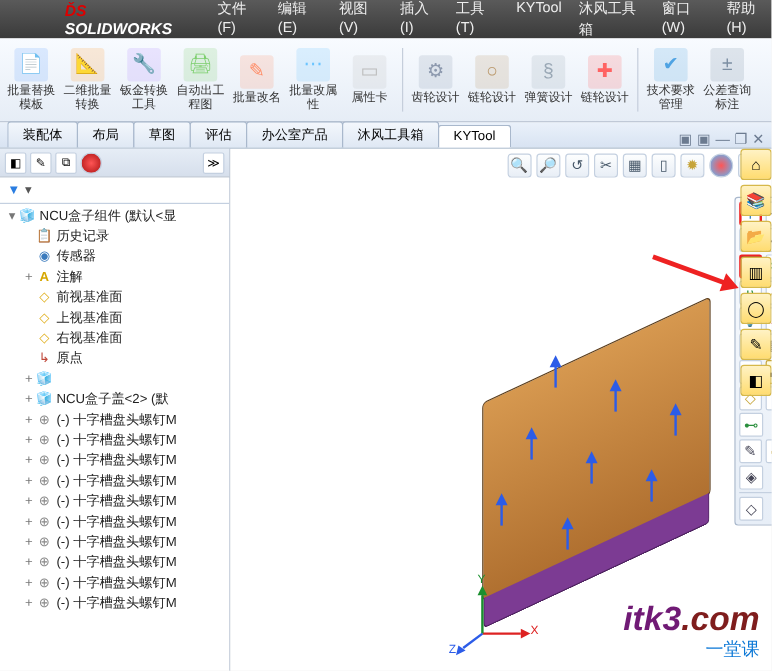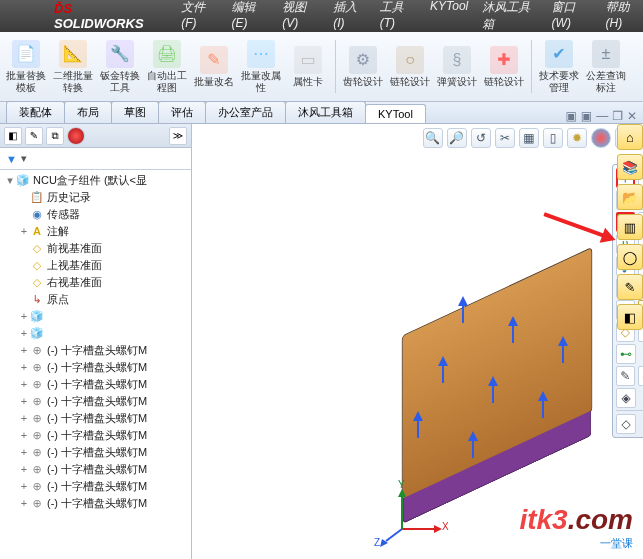--- a/index.html
+++ b/index.html
@@ -3,21 +3,21 @@
 <meta charset="utf-8">
 <style>
 * { box-sizing: border-box; margin: 0; padding: 0; font-family: "Microsoft YaHei", sans-serif; }
 body { width: 643px; height: 559px; background: #f0f0f0; overflow: hidden; position: relative; }
 
 
 .titlebar { height: 32px; background: linear-gradient(#5a5a5a,#3a3a3a); display: flex; align-items: center; padding-left: 6px; color: #fff; font-size: 11px; }
 .logo { font-style: italic; font-weight: bold; font-size: 13px; margin-left: 48px; }
 .logo .ds { color:#d00; }
 .menu-top { display:flex; gap:14px; margin-left:22px; color:#eee; font-size:12px; }
-.menu-top span { cursor:pointer;font-style:italic; }
+.menu-top span { cursor:pointer; }
 
 
 .ribbon { height: 70px; background: linear-gradient(#f8fbff,#e6edf6); border-bottom:1px solid #b5c0d0; display:flex; padding:2px 4px; gap:3px;}
 .ribbon .btn { width:44px; display:flex; flex-direction:column; align-items:center; justify-content:center; font-size:10px; color:#333; line-height:12px; text-align:center; padding:3px 1px; border:1px solid transparent; border-radius:3px;}
 .ribbon .btn .ic{width:28px;height:28px;margin-bottom:2px;border-radius:3px;display:flex;align-items:center;justify-content:center;font-size:16px;}
 .sep{width:1px;background:#c5cedb;margin:6px 2px;}
 
 
 .tabs{height:22px;background:linear-gradient(#eaf1fa,#d8e3f2);border-bottom:1px solid #a9b8cc;display:flex;align-items:flex-end;padding-left:6px;gap:0;font-size:11px;}
 .tabs .tab{padding:3px 12px;border:1px solid #a9b8cc;border-bottom:none;background:linear-gradient(#f3f7fc,#dfe8f4);margin-right:-1px;border-radius:3px 3px 0 0;cursor:pointer;}
@@ -60,23 +60,23 @@
 .triad{position:absolute;left:210px;bottom:18px;font-size:10px;}
 
 .rightstrip{position:absolute;right:0;top:124px;width:26px;display:flex;flex-direction:column;gap:4px;}
 .rightstrip .rb{height:26px;background:linear-gradient(#fff2c4,#ffdc70);border:1px solid #d6b84a;border-radius:3px;font-size:13px;display:flex;align-items:center;justify-content:center;}
 .red-arrow{position:absolute;width:70px;height:4px;background:#e22;}
 .red-arrow:after{content:"";position:absolute;border:8px solid transparent;}
 .ra1{left:350px;top:100px;transform:rotate(20deg);}
 .ra1:after{right:-14px;top:-6px;border-left:14px solid #e22;}
 
 .watermark{position:absolute;right:10px;bottom:8px;font-size:28px;font-weight:bold;font-style:italic;}
-.watermark .i{color:#ef4444;}
+.watermark .i{color:#701a75;}
 .watermark .k3{color:#7f1d1d;}
-.watermark .sub{font-size:11px;color:#0a77d6;font-weight:normal;display:block;text-align:right;font-style:normal;}
+.watermark .sub{font-size:15px;color:#0a77d6;font-weight:normal;display:block;text-align:right;font-style:normal;}
 </style>
 </head>
 <body>
 
 <div class="titlebar">
   <span class="logo">
     <span class="ds">ĎS</span>
     <span>SOLIDWORKS</span>
   </span>
   <div class="menu-top" id="menu-top">
@@ -221,20 +221,21 @@
           <span class="ic" style="color:#c0483a;">↳</span>
           <span>原点</span>
         </div>
         <div class="row ind1">
           <span class="exp">+</span>
           <span class="ic" style="color:#d6a700;">🧊</span>
         </div>
         <div class="row ind1">
           <span class="exp">+</span>
           <span class="ic" style="color:#d6a700;">🧊</span>
+          <span>NCU盒子盖&lt;2&gt; (默</span>
         </div>
         <div class="row ind1">
           <span class="exp">+</span>
           <span class="ic" style="color:#8a8a8a;">⊕</span>
           <span>(-) 十字槽盘头螺钉M</span>
         </div>
         <div class="row ind1">
           <span class="exp">+</span>
           <span class="ic" style="color:#8a8a8a;">⊕</span>
           <span>(-) 十字槽盘头螺钉M</span>

